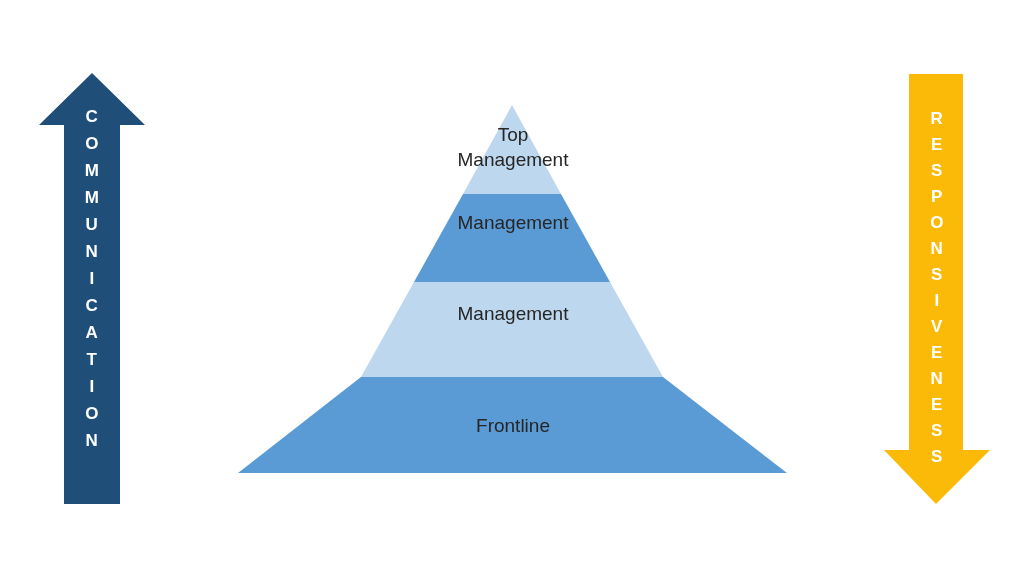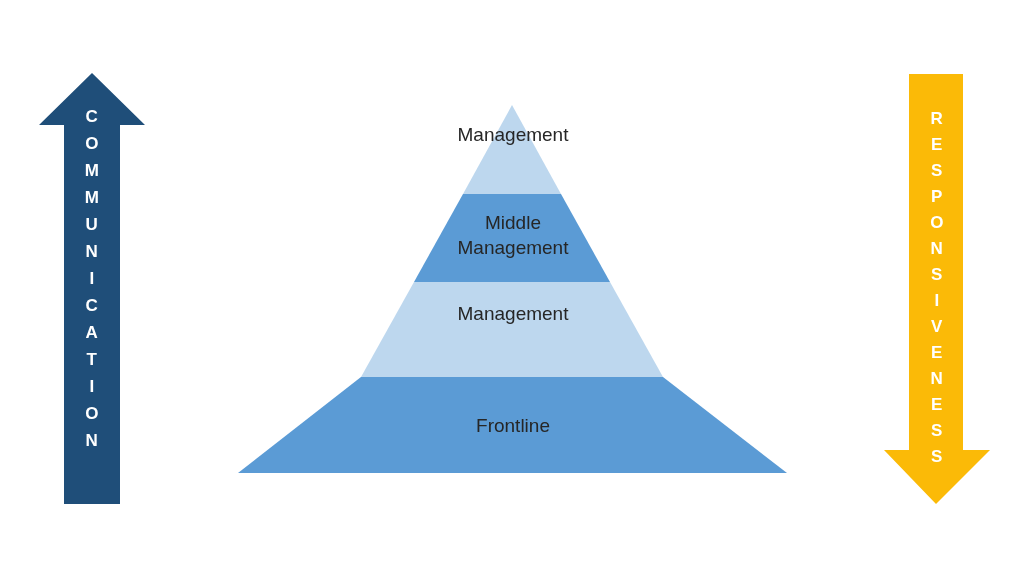--- a/index.html
+++ b/index.html
@@ -130,25 +130,25 @@
       <polygon points="282,10 331,99 233,99" fill="#BDD7EE"></polygon>
 
       <polygon points="233,99 331,99 380,187 184,187" fill="#5B9BD5"></polygon>
 
       <polygon points="184,187 380,187 433,282 131,282" fill="#BDD7EE"></polygon>
 
       <polygon points="131,282 433,282 557,378 8,378" fill="#5B9BD5"></polygon>
     </svg>
 
     <div class="band-label" id="lbl-top" style="color: rgb(38, 38, 38);">
+      <div>Top</div>
       <div>Management</div>
     </div>
 
     <div class="band-label" id="lbl-middle" style="color: rgb(38, 38, 38);">
-      <div>Middle</div>
       <div>Management</div>
     </div>
 
     <div class="band-label" id="lbl-super" style="color: rgb(38, 38, 38);">
       <div>Management</div>
     </div>
 
     <div class="band-label" id="lbl-front" style="color: rgb(38, 38, 38);">
       <div>Frontline</div>
     </div>

